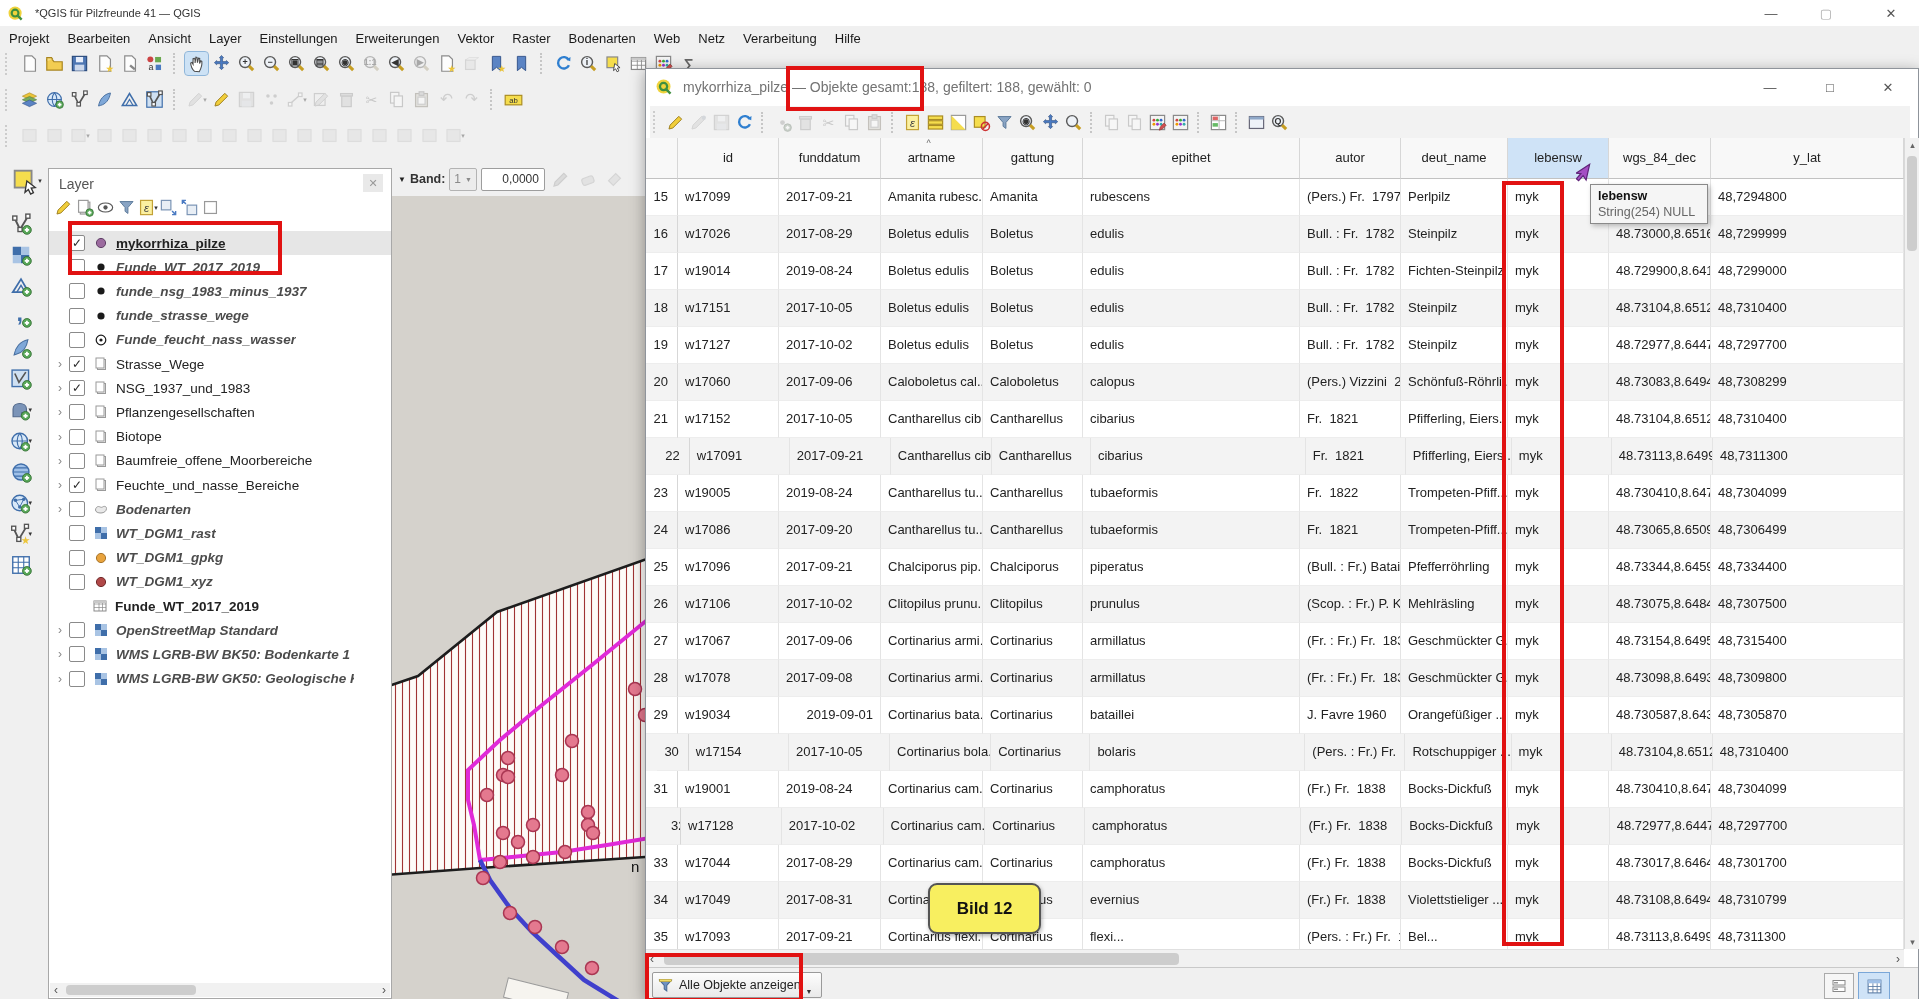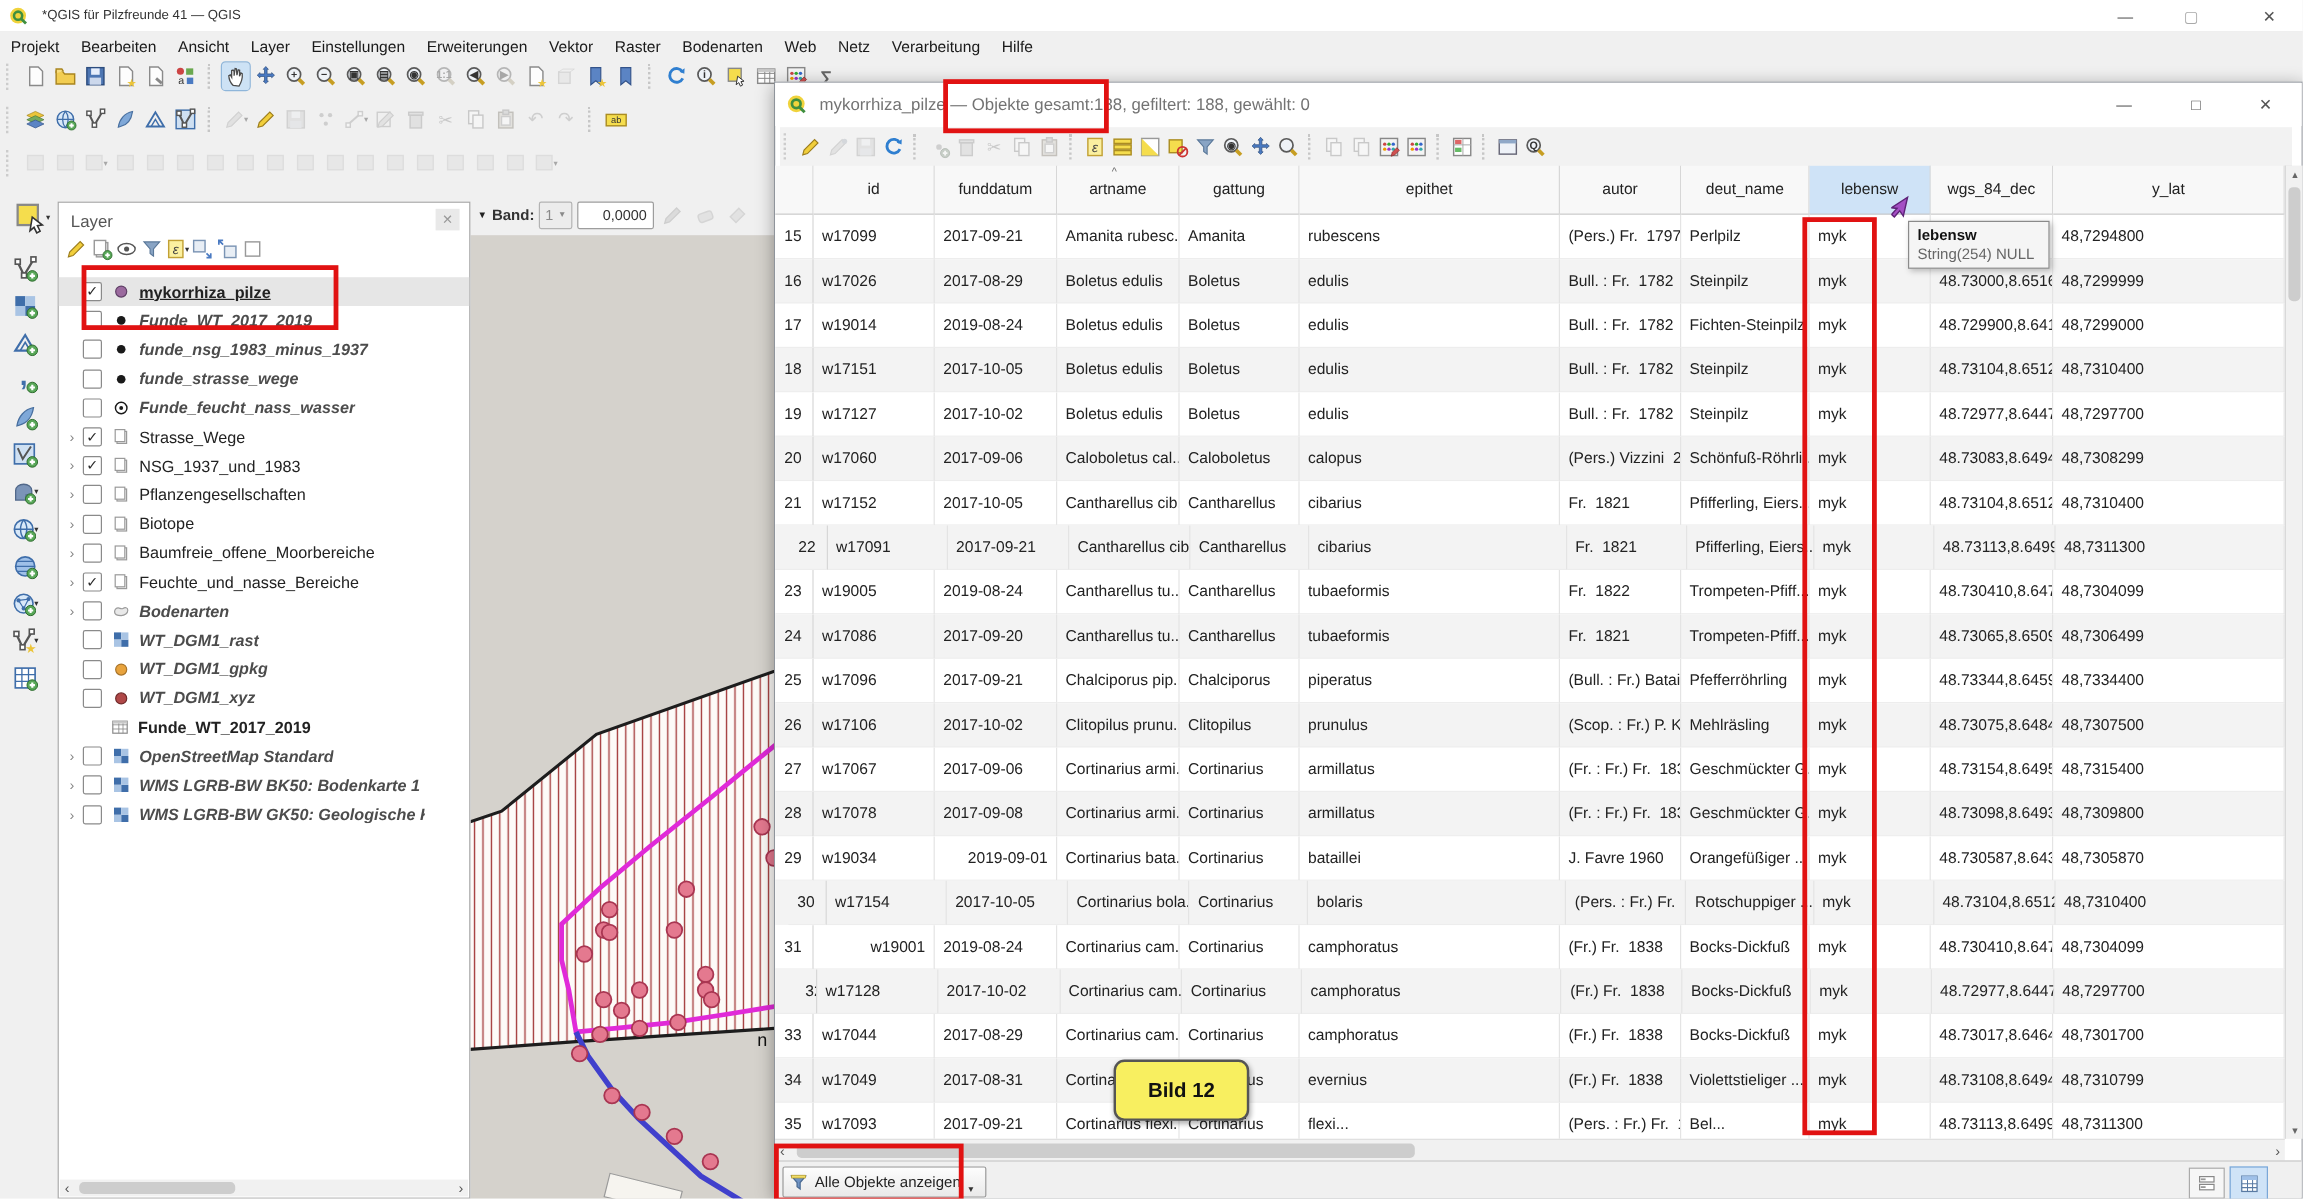--- a/index.html
+++ b/index.html
@@ -1378,21 +1378,21 @@
           <div class="tc" style="width: 100px;">Cortinarius</div>
           <div class="tc" style="width: 217px;">bolaris</div>
           <div class="tc" style="width: 101px;">(Pers. : Fr.) Fr.  1...</div>
           <div class="tc" style="width: 107px;">Rotschuppiger ...</div>
           <div class="tc" style="width: 101px;">myk</div>
           <div class="tc r" style="width: 102px;">48.73104,8.65123</div>
           <div class="tc" style="width: 193px;">48,7310400</div>
         </div>
         <div class="tbr" style="top: 633px; height: 37px; background: rgb(255, 255, 255);">
           <div class="tc num" style="width: 32px;">31</div>
-          <div class="tc" style="width: 101px; text-align: right;">w19001</div>
+          <div class="tc" style="width: 101px;">w19001</div>
           <div class="tc" style="width: 102px;">2019-08-24</div>
           <div class="tc" style="width: 102px;">Cortinarius cam...</div>
           <div class="tc" style="width: 100px;">Cortinarius</div>
           <div class="tc" style="width: 217px;">camphoratus</div>
           <div class="tc" style="width: 101px;">(Fr.) Fr.  1838</div>
           <div class="tc" style="width: 107px;">Bocks-Dickfuß</div>
           <div class="tc" style="width: 101px;">myk</div>
           <div class="tc r" style="width: 102px;">48.730410,8.647...</div>
           <div class="tc" style="width: 193px;">48,7304099</div>
         </div>

